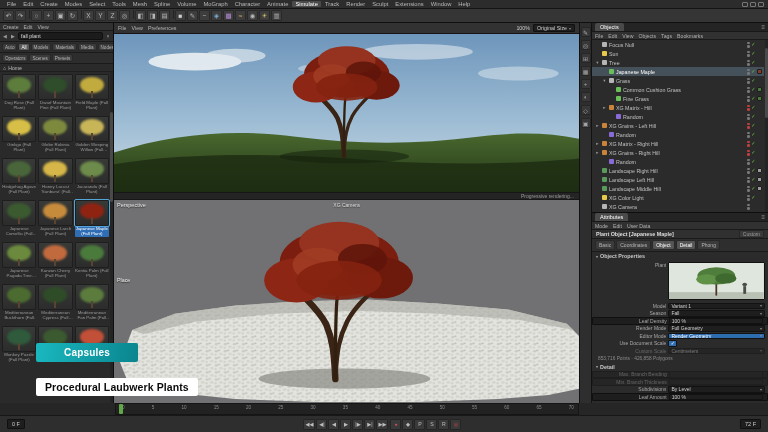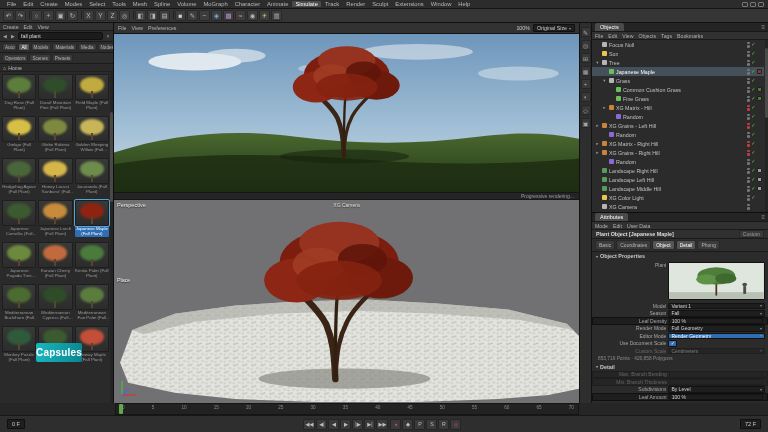--- a/index.html
+++ b/index.html
@@ -113,21 +113,21 @@
   .ruler { position:absolute; left:115px; right:189px; top:0; height:12px; background:#222; border:1px solid #151515; overflow:hidden; }
   .ticks { display:flex; justify-content:space-between; align-items:flex-start; padding:1px 4px 0 6px; font-size:4.6px; color:#8a8a8a; }
   .playhead { position:absolute; left:3px; top:0; width:4px; height:100%; background:rgba(106,191,75,.85); border-radius:1px; }
   .transport { position:absolute; left:0; right:0; bottom:0; height:17px; display:flex; align-items:center; background:#2e2e2e; border-top:1px solid #171717; padding:0 7px; gap:2px; }
   .spacer { flex:1; }
   .t-group { display:flex; gap:1px; }
   .tr-btn { min-width:11px; height:11px; padding:0 1px; display:flex; align-items:center; justify-content:center; background:#3a3a3a; border:1px solid #252525; border-radius:1px; font-size:5.2px; color:#bdbdbd; }
   .t-field { background:#1e1e1e; border:1px solid #101010; border-radius:1px; font-size:5.5px; color:#ccc; padding:1px 4px; white-space:nowrap; }
 
   
-  .badge-capsules { position:absolute; left:36px; top:343px; z-index:20; background:linear-gradient(100deg,#1ab8c0,#0a858e); color:#fff; font-size:10px; font-weight:bold; padding:4px 0; border-radius:2px; letter-spacing:.2px; }
+  .badge-capsules { position:absolute; left:36px; top:343px; z-index:20; background:linear-gradient(100deg,#1ab8c0,#0a858e); color:#fff; font-size:10px; font-weight:bold; padding:4px 28px; border-radius:2px; letter-spacing:.2px; }
   .badge-title { position:absolute; left:36px; top:378px; z-index:20; background:#ffffff; color:#0a0a0a; font-size:10.5px; font-weight:bold; padding:3px 9px; border-radius:2px; letter-spacing:.1px; }
 </style>
 </head>
 <body>
 
 <svg width="0" height="0" style="position:absolute">
   <defs>
     <g id="tree-shape">
       <path d="M57 130 C56 110 55 100 50 88 C44 76 33 68 25 58" stroke="#3a2415" stroke-width="5" fill="none" stroke-linecap="round"></path>
       <path d="M57 130 C58 108 60 98 66 86 C72 74 84 64 93 55" stroke="#3a2415" stroke-width="3.5" fill="none" stroke-linecap="round"></path>
@@ -972,14 +972,17 @@
           <span class="tr-btn" style="color: rgb(204, 68, 68);">◎</span>
         </div>
       <div class="spacer"></div>
       <span class="t-field">72 F</span>
     </div>
   </div>
 
   <div class="badge-capsules">
     <span>Capsules</span>
   </div>
+  <div class="badge-title">
+    <span>Procedural Laubwerk Plants</span>
+  </div>
 
 </div>
 
 </body></html>

